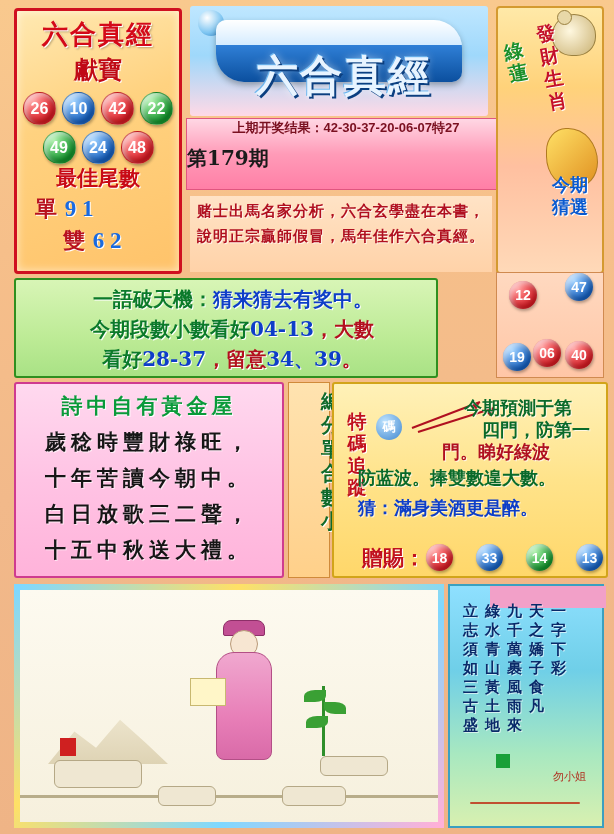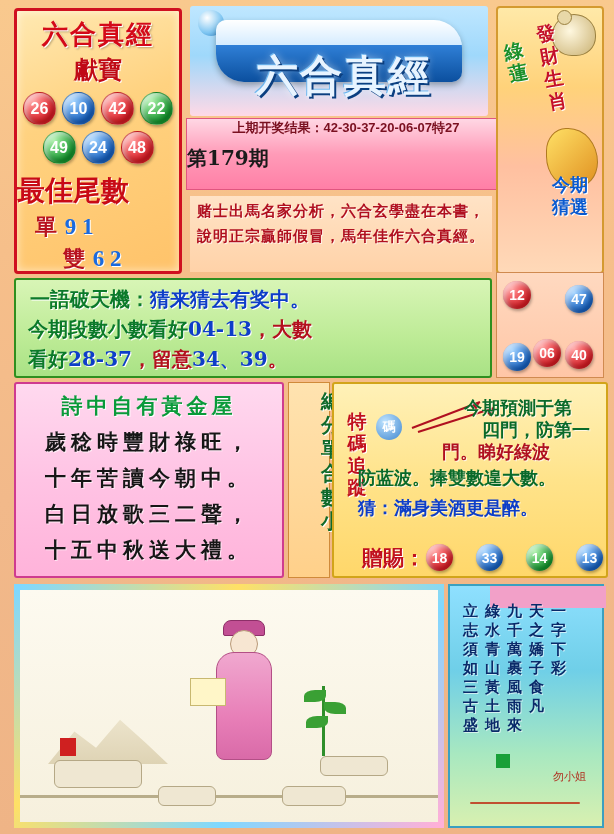--- a/index.html
+++ b/index.html
@@ -39,22 +39,22 @@
     display:flex;align-items:center;justify-content:center;
     font-size:16px;font-weight:bold;color:#fff;
     font-family:"Liberation Sans", sans-serif;
     box-shadow:inset -3px -4px 6px rgba(0,0,0,.25),inset 3px 3px 5px rgba(255,255,255,.6),1px 2px 3px rgba(0,0,0,.3);
     border:1px solid rgba(0,0,0,.15);
   }
   .b-red{background:radial-gradient(circle at 33% 28%,#ff9a9a,#e01b24 70%);}
   .b-blue{background:radial-gradient(circle at 33% 28%,#9fd2ff,#1663c7 70%);}
   .b-green{background:radial-gradient(circle at 33% 28%,#aaf0a8,#139a2e 70%);}
   .tl-tail{
-    font-size:28px;font-weight:bold;color:#c80a16;
-    margin-top:8px;text-shadow:1px 1px 0 #fff;
+    text-align:center;font-size:21px;font-weight:bold;color:#c80a16;
+    text-shadow:1px 1px 0 #fff;
     font-family:"DejaVu Serif", serif;
   }
   .tl-line{
     font-size:22px;font-weight:bold;color:#b8121f;margin-left:18px;margin-top:2px;
     font-family:"DejaVu Serif", serif; text-shadow:1px 1px 0 #fff;
   }
   .tl-line .num{color:#1a6adf;font-family:"Liberation Serif",serif;font-size:23px;}
   .tl-line2{margin-left:46px;}
 
   
@@ -152,23 +152,23 @@
   }
   .rb{position:absolute;width:28px;height:28px;border-radius:50%;
     display:flex;align-items:center;justify-content:center;
     font-size:14px;font-weight:bold;color:#fff;
     font-family:"Liberation Sans", sans-serif;
     box-shadow:inset -3px -4px 6px rgba(0,0,0,.25),inset 3px 3px 5px rgba(255,255,255,.6),1px 2px 3px rgba(0,0,0,.3);
   }
 
   
   #riddle{
-    left:14px;top:278px;width:478px;height:100px;
+    left:14px;top:278px;width:424px;height:100px;
     background:linear-gradient(180deg,#d8f5b6 0%,#bdeb96 60%,#a9e285 100%);
-    border:2px solid #2f8f1f;border-radius:3px;
+    border:2px solid #2f8f1f;border-radius:3px;text-align:center;
   }
   .rd-head{
     font-size:20px;font-weight:bold;color:#0b7a2a;margin:6px 0 0 14px;
     font-family:"DejaVu Serif", serif;text-shadow:1px 1px 0 #fff;
   }
   .rd-head .blue{color:#0e3ec8;}
   .rd-line{
     font-size:20px;font-weight:bold;color:#b3101e;margin:3px 0 0 12px;
     font-family:"DejaVu Serif", serif;text-shadow:1px 1px 0 #fff;
   }
@@ -359,22 +359,22 @@
 
   <div class="panel" id="topright">
     <div class="rat"></div>
     <div class="snake"></div>
     <div class="tr-vert">綠蓮</div>
     <div class="tr-vert2">發財生肖</div>
     <div class="tr-guess">今期猜選</div>
   </div>
 
   <div class="panel" id="rightballs">
-    <div class="rb b-red" style="left:6px;top:8px;">12</div>
-    <div class="rb b-blue" style="left:68px;top:12px;">47</div>
+    <div class="rb b-red" style="left:12px;top:8px;">12</div>
+    <div class="rb b-blue" style="left:68px;top:0;">47</div>
     <div class="rb b-red" style="left:36px;top:38px;margin-top:28px;">06</div>
     <div class="rb b-blue" style="left:6px;top:70px;">19</div>
     <div class="rb b-red" style="left:68px;top:68px;">40</div>
   </div>
 
   <div class="panel" id="riddle">
     <div class="rd-head">
       <span>一語破天機：</span><span class="blue">猜来猜去有奖中。</span>
     </div>
     <div class="rd-line">

